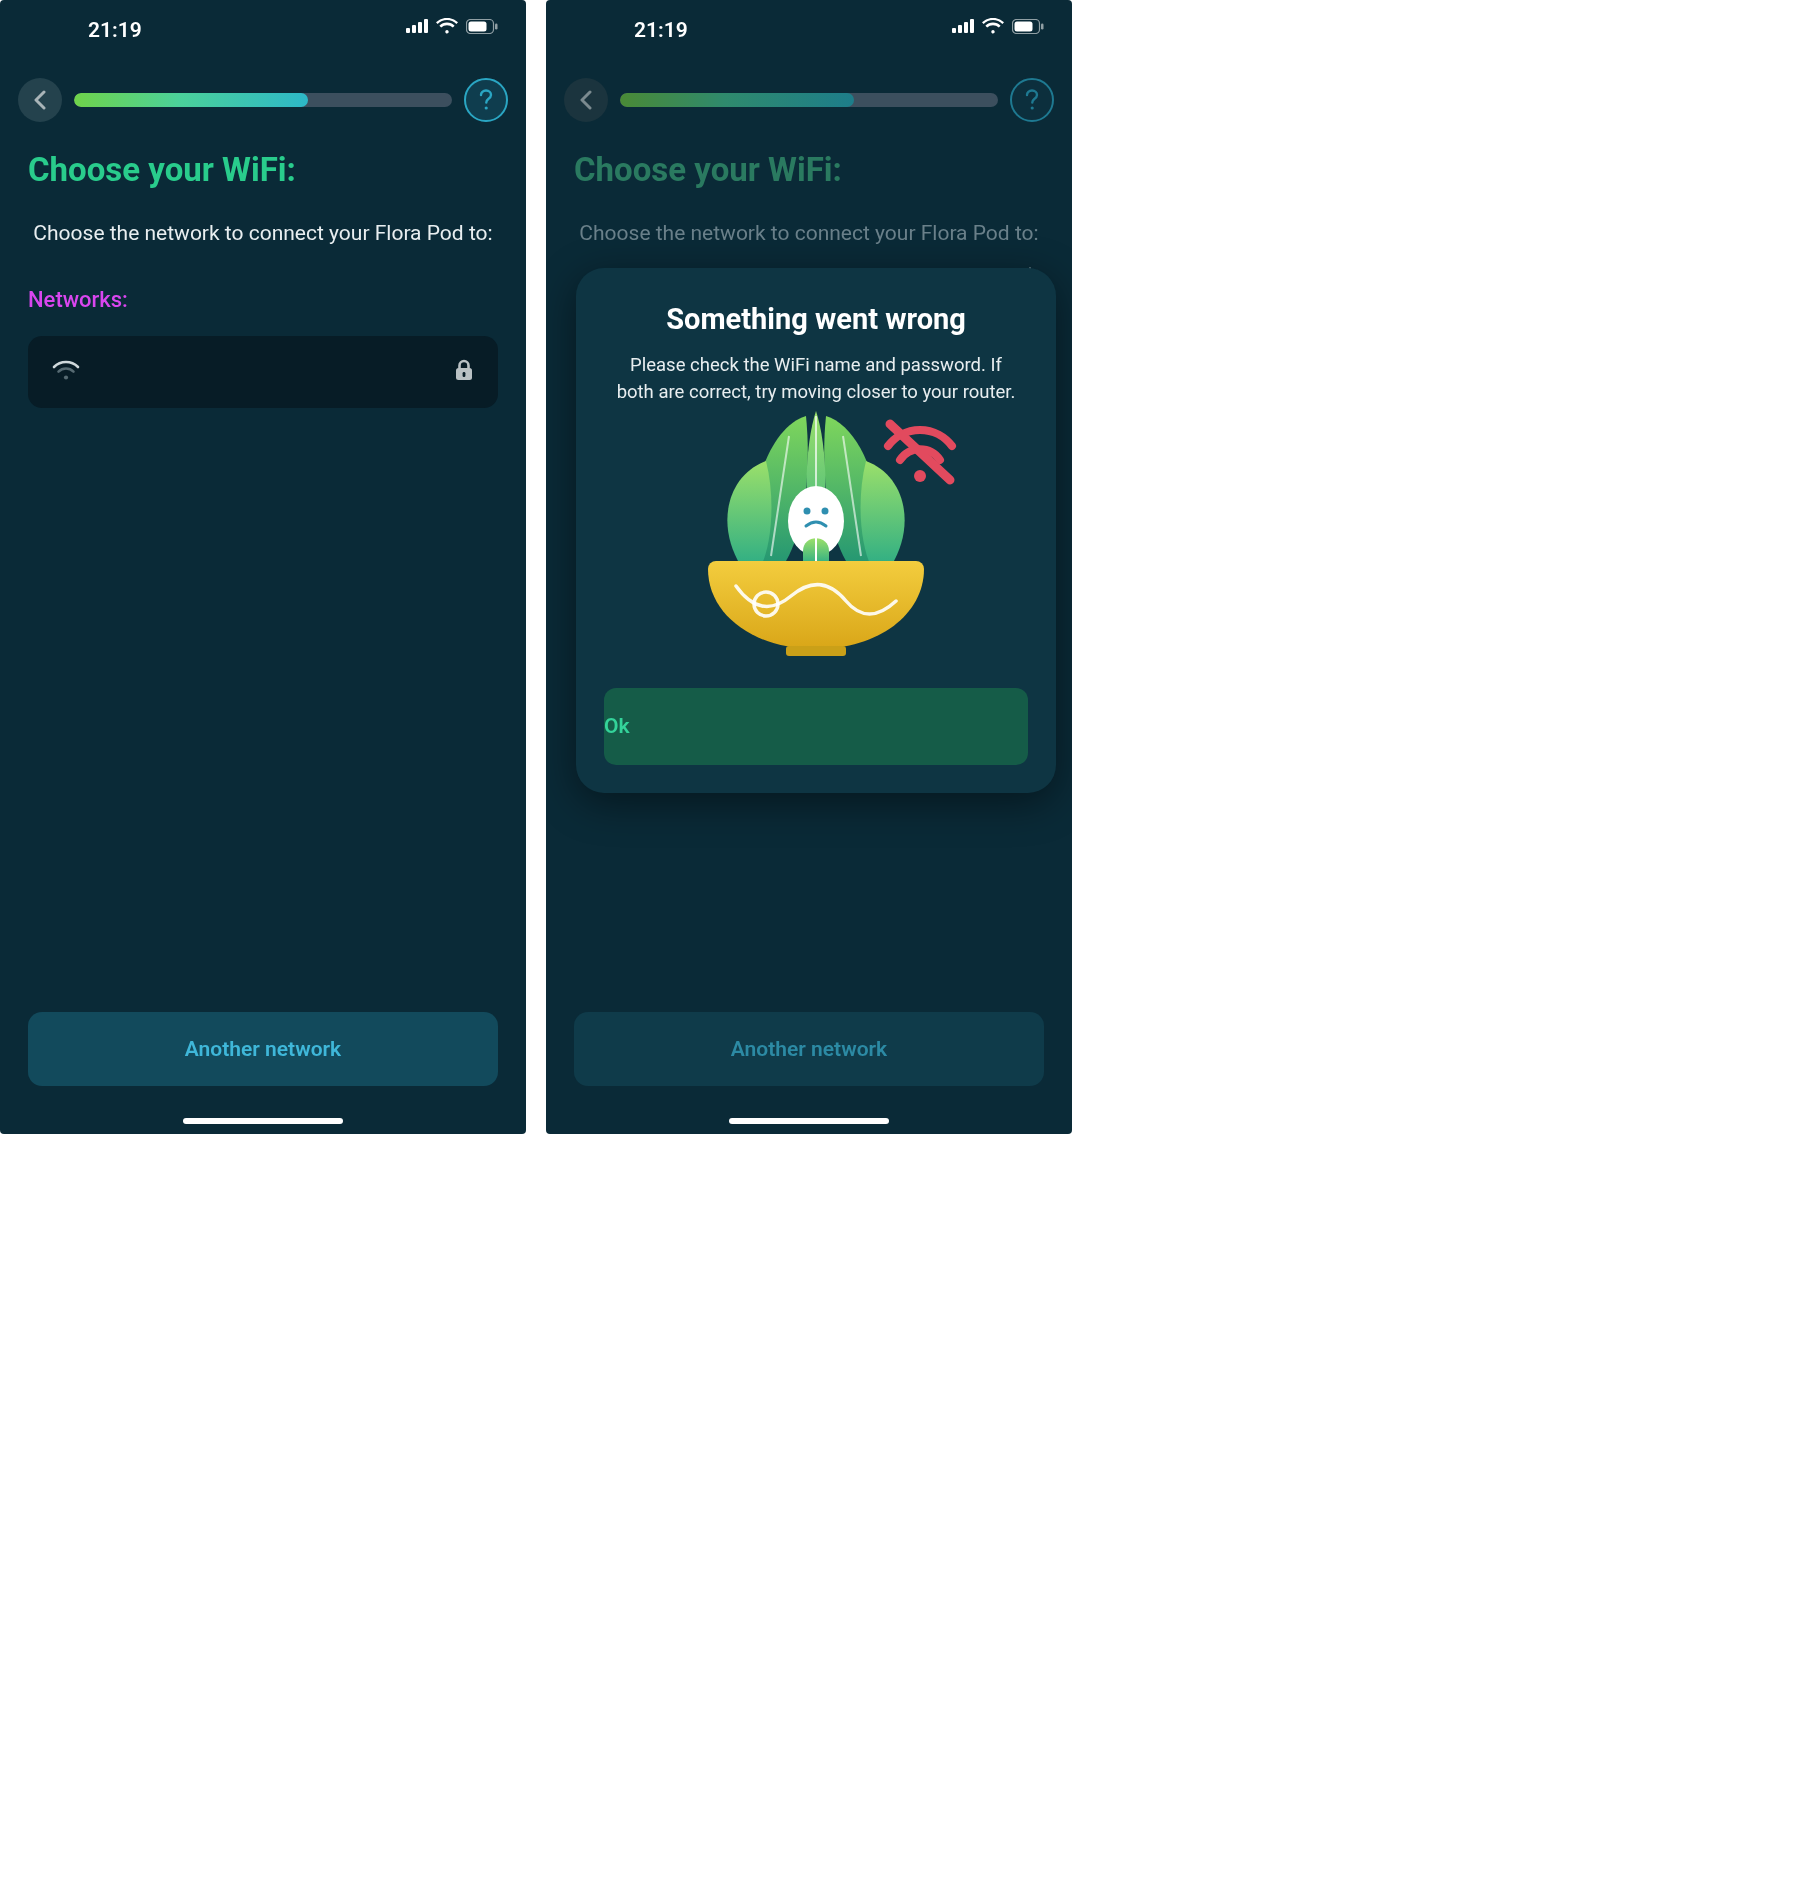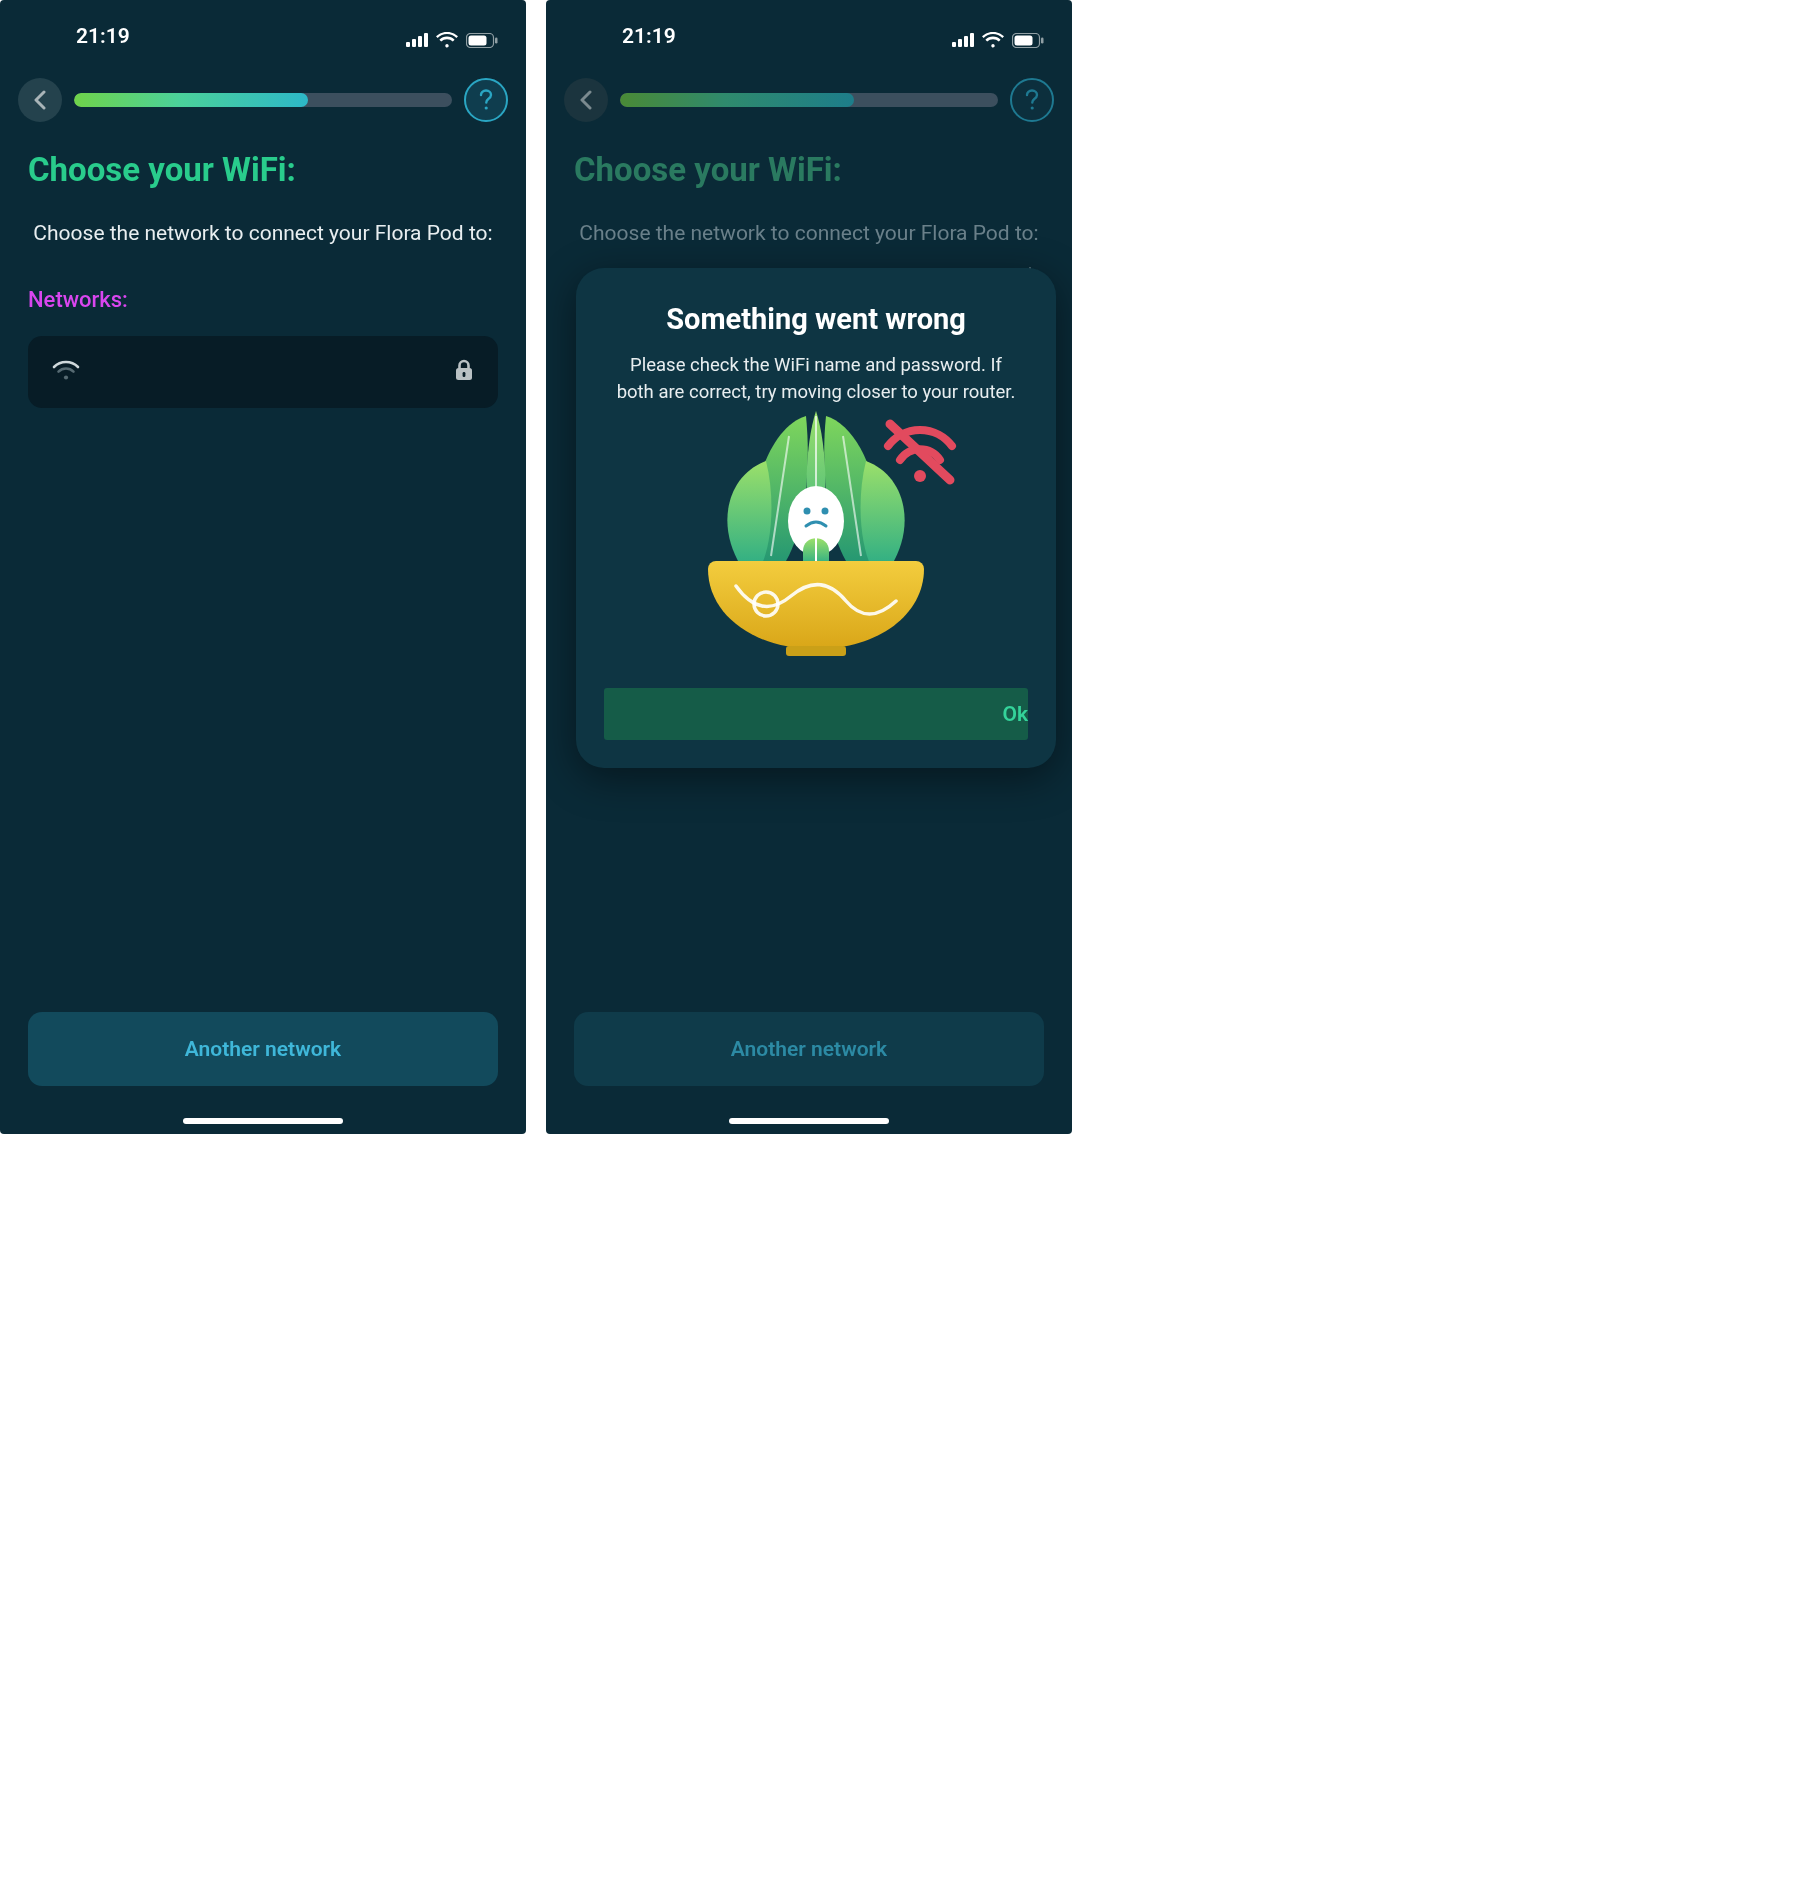--- a/index.html
+++ b/index.html
@@ -15,23 +15,24 @@
     height: 1134px;
     background: #0a2a37;
     position: relative;
     overflow: hidden;
     border-radius: 4px;
   }
   
   .status-bar {
     display: flex;
     justify-content: space-between;
-    align-items: flex-end;
-    padding: 18px 28px 8px 76px;
+    align-items: flex-start;
+    padding: 18px 28px 8px 48px;
     height: 56px;
+    margin-left: 40px;
   }
   .status-time {
     color: #ffffff;
     font-size: 21px;
     font-weight: 600;
   }
   .status-icons {
     display: flex;
     align-items: center;
     gap: 8px;
@@ -165,25 +166,25 @@
     line-height: 1.45;
     padding: 0 6px;
   }
   .modal-illustration {
     display: flex;
     justify-content: center;
     margin-bottom: 32px;
   }
   .modal-ok {
     background: #155c48;
-    border-radius: 3px;
-    height: 52px;
-    display: flex;
-    align-items: center;
-    justify-content: flex-end;
+    border-radius: 12px;
+    height: 77px;
+    display: flex;
+    align-items: center;
+    justify-content: flex-start;
     color: #34d39a;
     font-size: 21px;
     font-weight: 600;
   }
 
   .dim .title { color: #2a7a60; }
   .dim .subtitle,
   .dim .section-label { color: #6a808a; }
   .dim .back-btn { background: #1b343e; }
   .dim .help-btn { background: #0c2f3d; border-color: #1e7991; color:#1e7991;}

